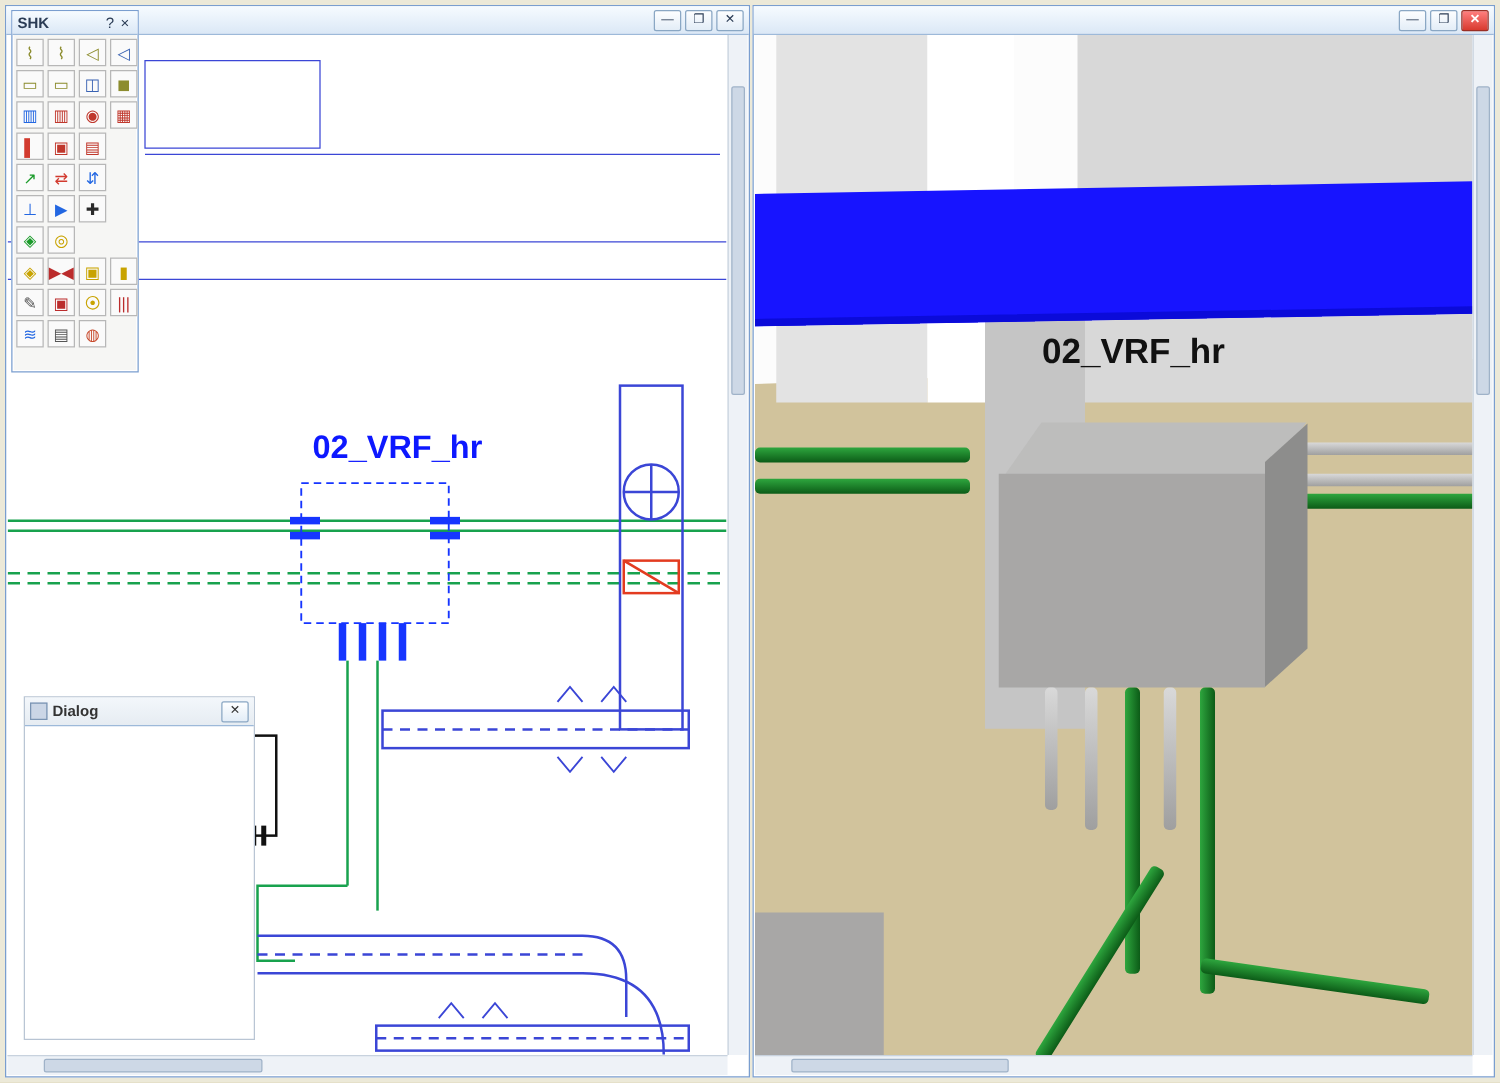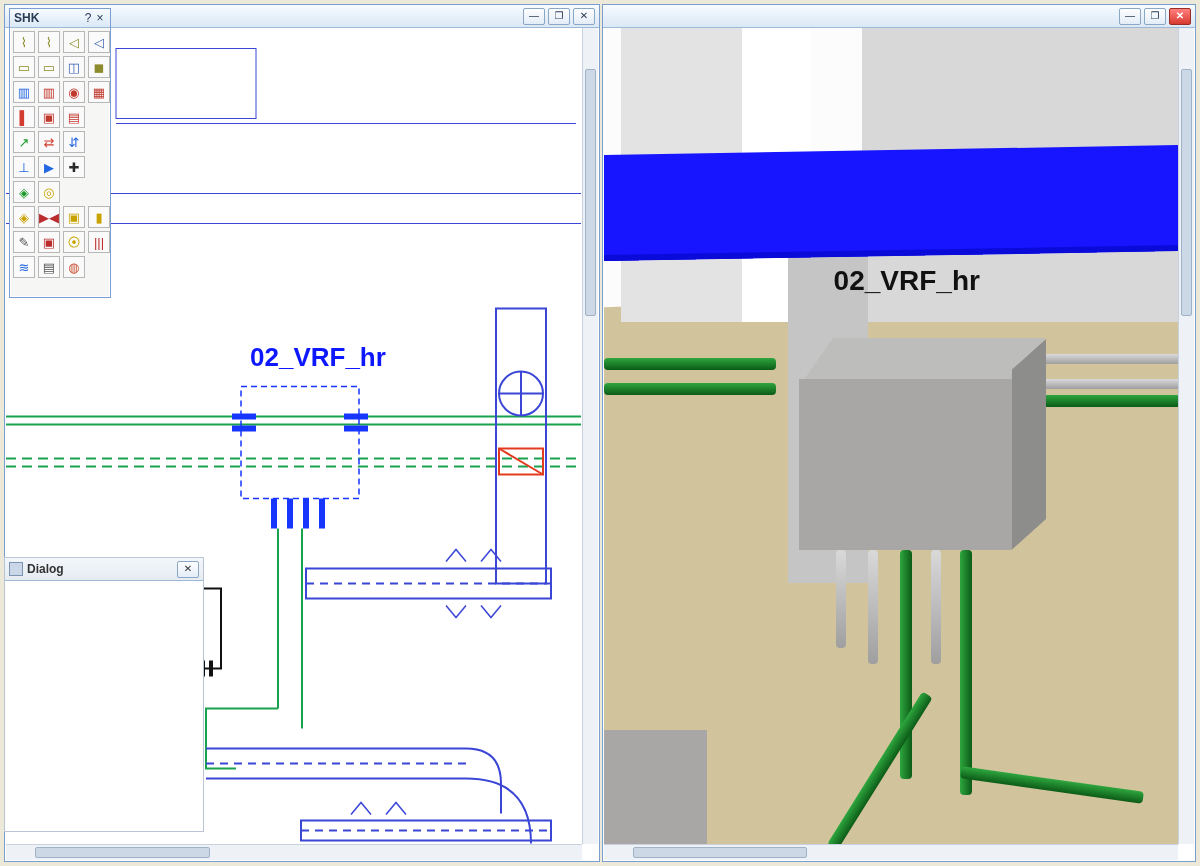--- a/index.html
+++ b/index.html
@@ -58,21 +58,21 @@
                    grid-auto-rows:22px; gap:3px; }
   #toolbox .tool {
     width:22px; height:22px; box-sizing:border-box;
     border:1px solid #b7b7b7; background:#fafafa;
     display:flex; align-items:center; justify-content:center;
     font-size:13px; line-height:1; cursor:pointer;
   }
 
   
   #dialog {
-    left: 4px; top: 557px; width: 200px; height: 275px; z-index:25;
+    left: 19px; top: 557px; width: 185px; height: 275px; z-index:25;
     border-color:#b9c5d4;
   }
   #dialog .titlebar { background:linear-gradient(#f3f7fb,#e6ecf2); color:#333; }
   #dialog .body { position:absolute; top:23px; left:0; right:0; bottom:0;
                   background:#f1f1ef; }
   #dialog .section-label { padding:6px 8px 2px; color:#333; font-size:11px; }
   #dialog .filelist { margin:0 6px; height:32px; }
   #dialog .filelist .row {
     padding:1px 6px; font-size:11px; color:#222;
   }

